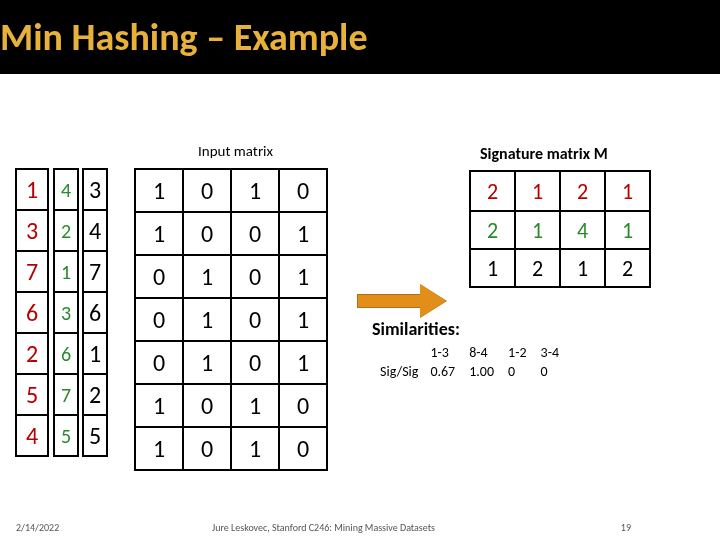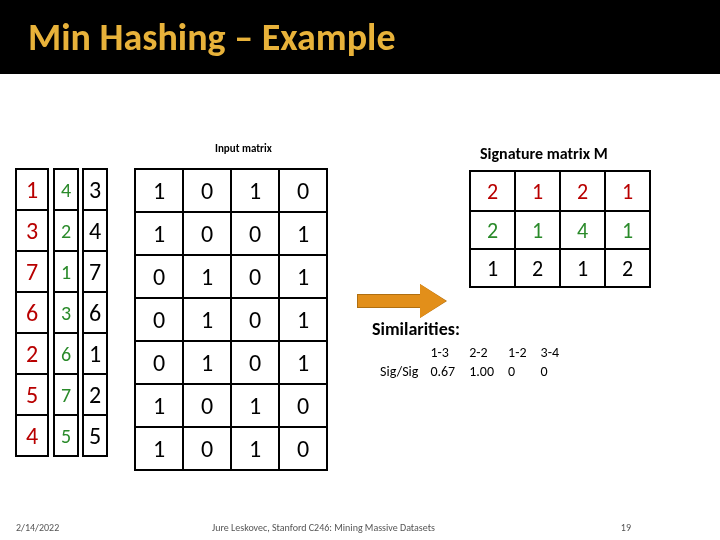--- a/index.html
+++ b/index.html
@@ -1,20 +1,20 @@
 <!DOCTYPE html>
 <html><head>
 <meta charset="utf-8">
 <style>
   * { box-sizing: border-box; margin: 0; padding: 0; }
   body { width: 720px; height: 540px; font-family: "Segoe UI", Calibri, sans-serif; background: #fff; position: relative; }
-  .titlebar { background: #000; height: 74px; display: flex; align-items: center; padding-left: 28px; }
+  .titlebar { background: #000; height: 74px; display: flex; align-items: center; }
   .title { color: #e8b23a; font-size: 38px; font-weight: 700; }
   .content { position: relative; padding: 0 20px; }
-  .input-label { position: absolute; top: 68px; left: 198px; font-size: 11px; font-weight: 700; margin-left: 17px; }
+  .input-label { position: absolute; top: 68px; left: 198px; font-size: 15px; font-weight: 400; }
   .sig-label { position: absolute; top: 70px; left: 480px; font-size: 16px; font-weight: 700; }
 
   .perm-col { position: absolute; top: 94px; display: flex; flex-direction: column; }
   .perm-col.c0 { left: 15px; }
   .perm-col.c1 { left: 53px; }
   .perm-col.c2 { left: 82px; }
   .perm-cell { width: 34px; height: 43px; border: 2px solid #000; display: flex; align-items: center; justify-content: center; font-size: 24px; margin-bottom: -2px; }
   .perm-col.c1 .perm-cell { width: 26px; font-size: 20px; }
   .perm-col.c2 .perm-cell { width: 26px; font-size: 24px; }
   .red { color: #b80000; }
@@ -159,21 +159,21 @@
     <div class="arrow-head"></div>
   </div>
 
   <div class="sim-block">
     <div class="sim-title">Similarities:</div>
     <table class="sim-tbl">
       <tbody>
           <tr>
             <td></td>
             <td>1-3</td>
-            <td>2-2</td>
+            <td>8-4</td>
             <td>1-2</td>
             <td>3-4</td>
           </tr>
       <tr>
             <td class="lbl">Sig/Sig</td>
             <td>0.67</td>
             <td>1.00</td>
             <td>0</td>
             <td>0</td>
           </tr>

